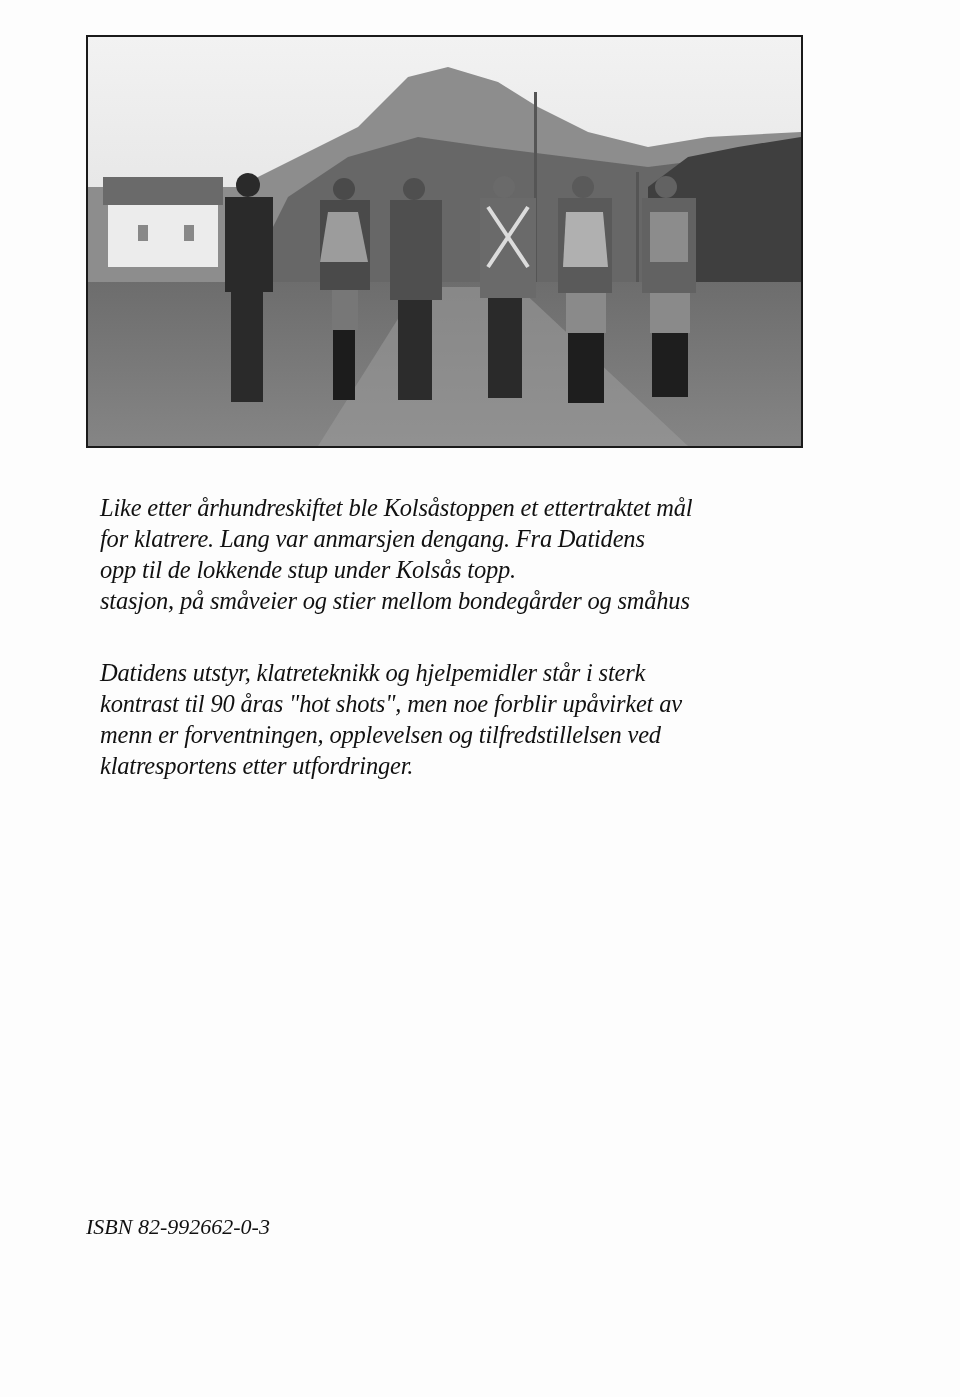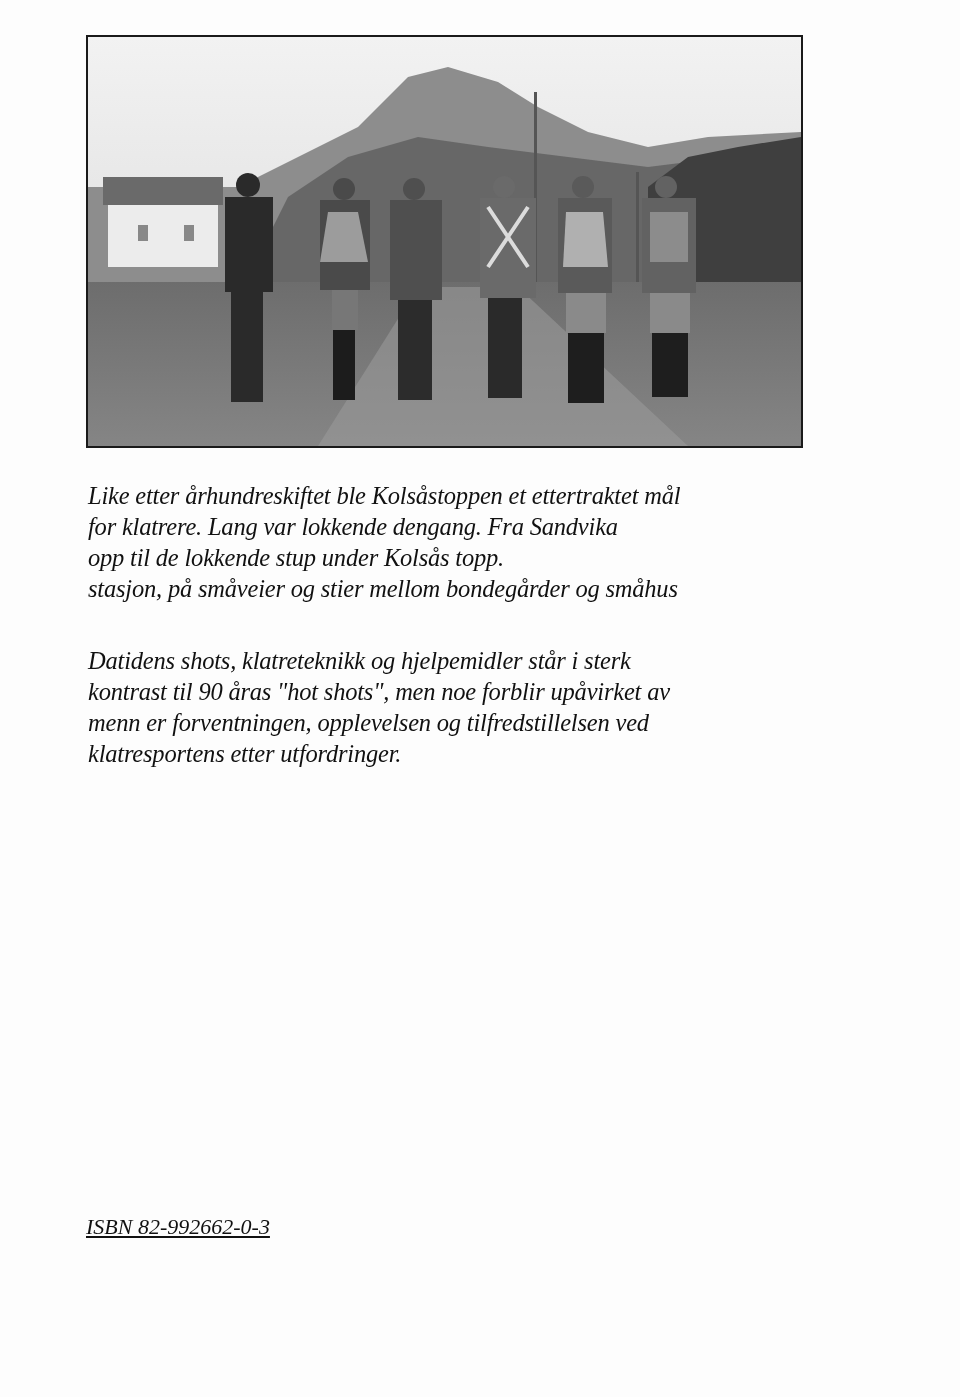--- a/index.html
+++ b/index.html
@@ -20,33 +20,32 @@
       background: linear-gradient(#e8e8e8 0%, #dcdcdc 20%, #bdbdbd 40%, #7c7c7c 55%, #5f5f5f 75%, #6e6e6e 100%);
     }
     .photo-frame svg { display:block; width:100%; height:100%; }
     .text-block {
       position: absolute;
       left: 88px;
       width: 730px;
       font-style: italic;
       font-size: 24.5px;
       line-height: 31px;
-      margin: 0;
+      margin: 12px;
       letter-spacing: -0.2px;
     }
     .para-1 { top: 480px; }
     .para-2 { top: 645px; }
     .para-line { display:block; white-space: nowrap; }
     .isbn {
       position: absolute;
       left: 86px; top: 1213px;
       font-style: italic;
       font-size: 22px;
       line-height: 28px;
-      text-decoration: underline;
     }
   </style>
 </head>
 <body>
 
 <div class="photo-frame">
   <svg viewBox="0 0 713 409" preserveAspectRatio="none">
     <defs>
       <linearGradient id="sky" x1="0" y1="0" x2="0" y2="1">
         <stop offset="0" stop-color="#f2f2f2"></stop>
@@ -110,25 +109,25 @@
       <rect x="554" y="161" width="54" height="95"></rect>
       <path d="M562 175 L600 175 L600 225 L562 225 Z" fill="#8c8c8c"></path>
       <rect x="562" y="256" width="40" height="40" fill="#8a8a8a"></rect>
       <rect x="564" y="296" width="36" height="64" fill="#1e1e1e"></rect>
     </g>
   </svg>
 </div>
 
 <p class="text-block para-1">
   <span class="para-line">Like etter århundreskiftet ble Kolsåstoppen et ettertraktet mål</span>
-  <span class="para-line">for klatrere. Lang var lokkende dengang. Fra Sandvika</span>
+  <span class="para-line">for klatrere. Lang var anmarsjen dengang. Fra Datidens</span>
   <span class="para-line">opp til de lokkende stup under Kolsås topp.</span>
   <span class="para-line">stasjon, på småveier og stier mellom bondegårder og småhus</span>
 </p>
 
 <p class="text-block para-2">
-  <span class="para-line">Datidens shots, klatreteknikk og hjelpemidler står i sterk</span>
+  <span class="para-line">Datidens utstyr, klatreteknikk og hjelpemidler står i sterk</span>
   <span class="para-line">kontrast til 90 åras "hot shots", men noe forblir upåvirket av</span>
   <span class="para-line">menn er forventningen, opplevelsen og tilfredstillelsen ved</span>
   <span class="para-line">klatresportens etter utfordringer.</span>
 </p>
 
 <div class="isbn">ISBN 82-992662-0-3</div>
 
 </body></html>

